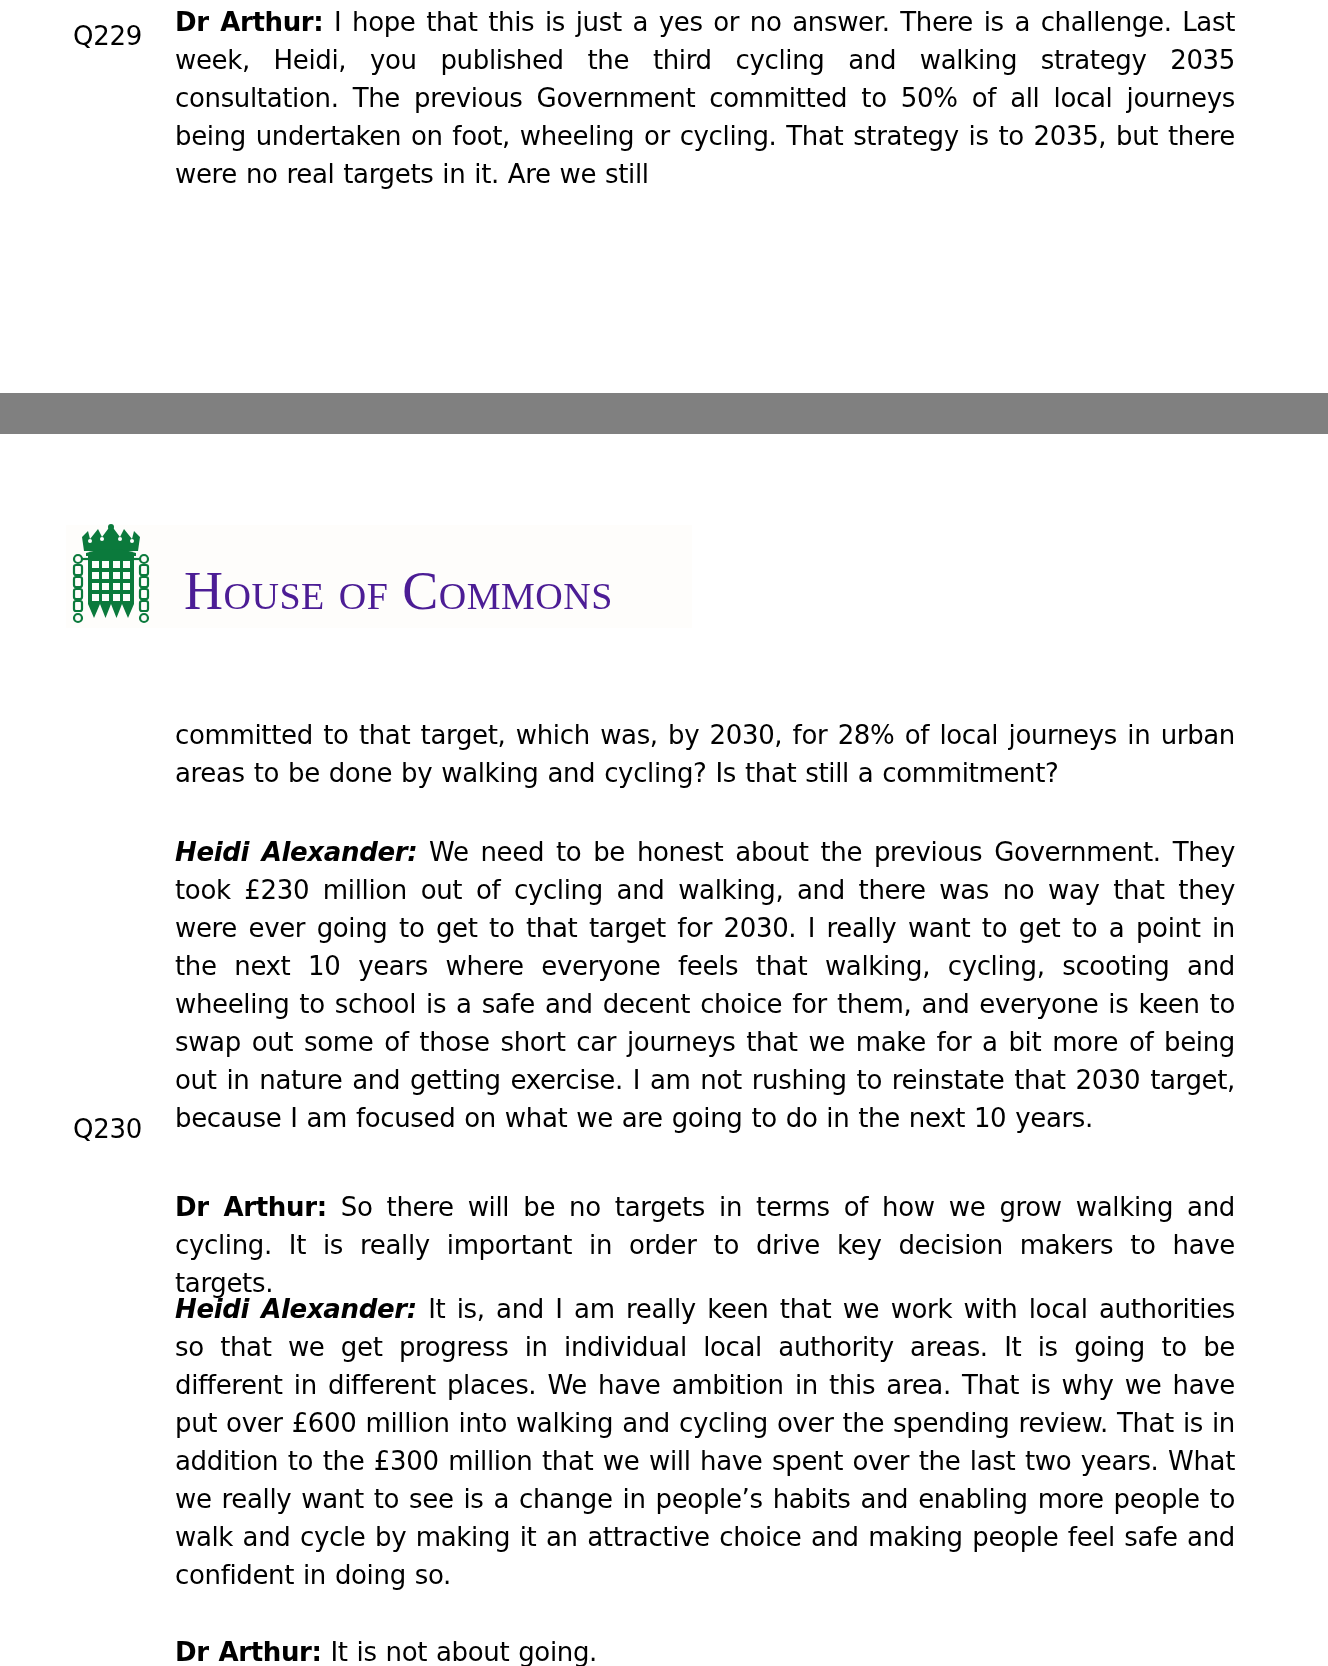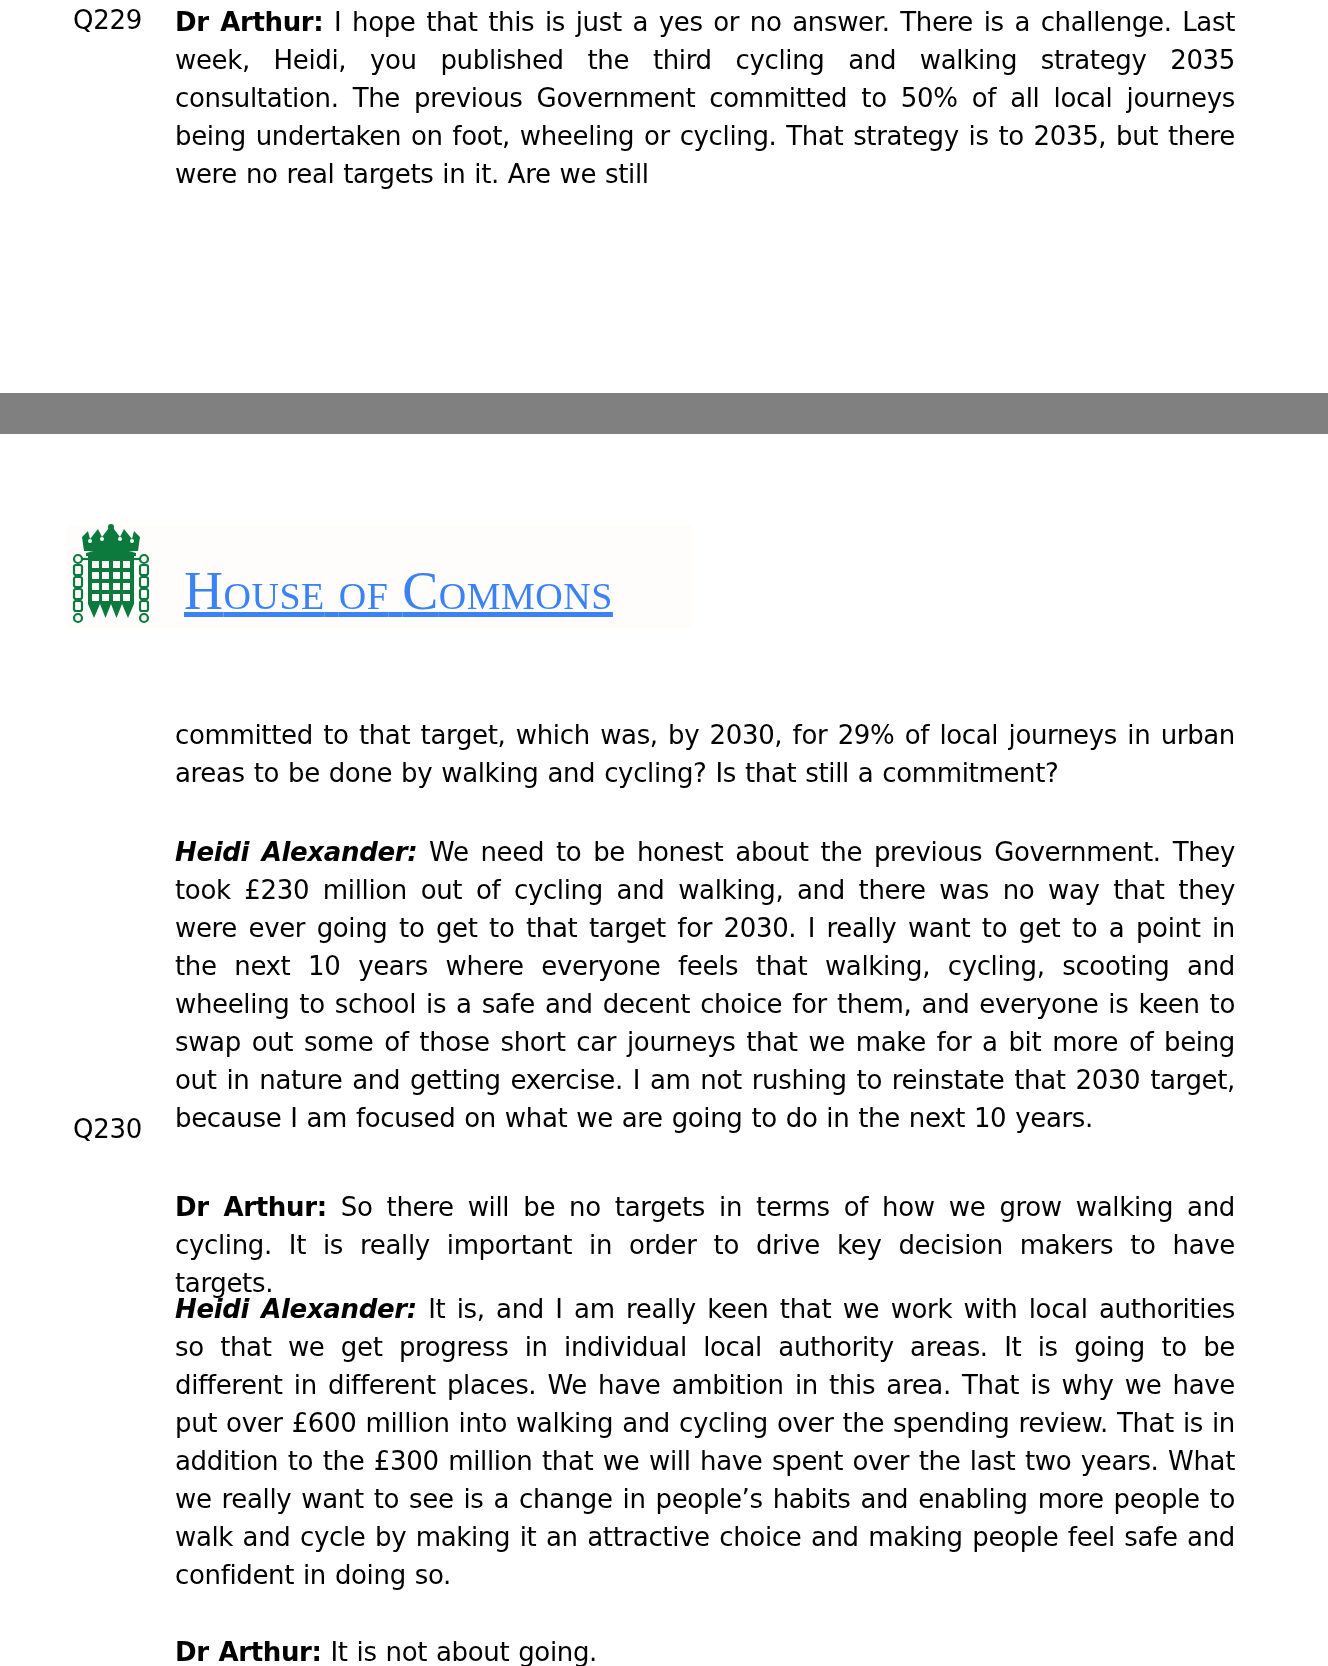--- a/index.html
+++ b/index.html
@@ -31,21 +31,21 @@
   .logo-text {
     position: absolute; left: 118px; top: 36px;
     font-family: "Liberation Serif", serif; color: #0b7a3c;
     font-size: 54px; line-height: 60px; letter-spacing: 0.5px; white-space: nowrap;
   }
   .logo-text .sc { font-size: 38px; }
 </style>
 </head>
 <body>
 
-<div class="qnum" style="top:3px">Q229</div>
+<div class="qnum" style="top:19px">Q229</div>
 <div class="para" style="top:3px">
   <span class="speaker">Dr Arthur:</span><span> I hope that this is just a yes or no answer. There is a challenge. Last week, Heidi, you published the third cycling and walking strategy 2035 consultation. The previous Government committed to 50% of all local journeys being undertaken on foot, wheeling or cycling. That strategy is to 2035, but there were no real targets in it. Are we still</span>
 </div>
 
 <div class="page-break" style="background: rgb(128, 128, 128);"></div>
 
 <div class="logo">
   <svg class="portcullis" viewBox="0 0 82 102">
     <g fill="#0b7a3c" stroke="#0b7a3c">
 
@@ -91,25 +91,25 @@
           <rect x="70" y="66" width="8" height="10" rx="2"></rect>
         <rect x="4" y="78" width="8" height="10" rx="2"></rect>
           <rect x="70" y="78" width="8" height="10" rx="2"></rect>
         <circle cx="8" cy="95" r="4"></circle>
           <circle cx="74" cy="95" r="4"></circle>
         <line x1="12" y1="36" x2="18" y2="36"></line>
           <line x1="64" y1="36" x2="70" y2="36"></line>
       </g>
     </g>
   </svg>
-  <div class="logo-text" id="logo-text" style="color: #3b82f6; text-decoration: underline;"><span>H</span><span class="sc">OUSE</span><span> </span><span class="sc">OF</span><span> </span><span>C</span><span class="sc">OMMONS</span></div>
+  <div class="logo-text" id="logo-text" style="color: #4c1d95;"><span>H</span><span class="sc">OUSE</span><span> </span><span class="sc">OF</span><span> </span><span>C</span><span class="sc">OMMONS</span></div>
 </div>
 
 <div class="para" style="top:716px">
-  <span>committed to that target, which was, by 2030, for 29% of local journeys in urban areas to be done by walking and cycling? Is that still a commitment?</span>
+  <span>committed to that target, which was, by 2030, for 28% of local journeys in urban areas to be done by walking and cycling? Is that still a commitment?</span>
 </div>
 
 <div class="para" style="top:833px">
   <span class="speaker italic">Heidi Alexander:</span><span> We need to be honest about the previous Government. They took £230 million out of cycling and walking, and there was no way that they were ever going to get to that target for 2030. I really want to get to a point in the next 10 years where everyone feels that walking, cycling, scooting and wheeling to school is a safe and decent choice for them, and everyone is keen to swap out some of those short car journeys that we make for a bit more of being out in nature and getting exercise. I am not rushing to reinstate that 2030 target, because I am focused on what we are going to do in the next 10 years.</span>
 </div>
 
 <div class="qnum" style="top:1112px">Q230</div>
 <div class="para" style="top:1188px">
   <span class="speaker">Dr Arthur:</span><span> So there will be no targets in terms of how we grow walking and cycling. It is really important in order to drive key decision makers to have targets.</span>
 </div>

